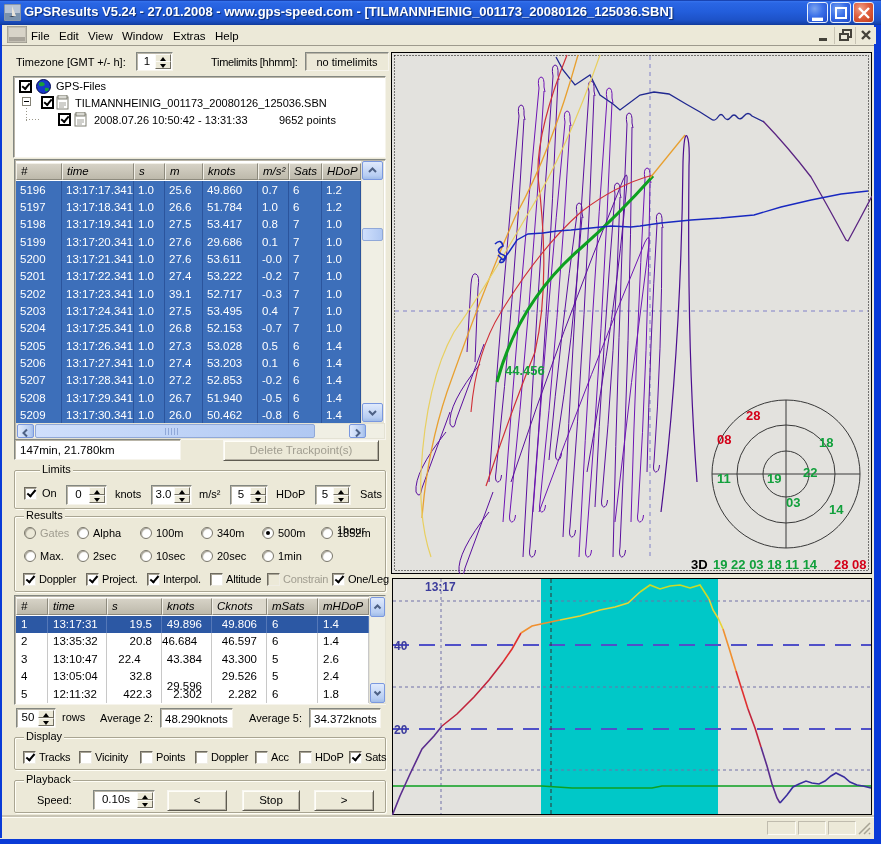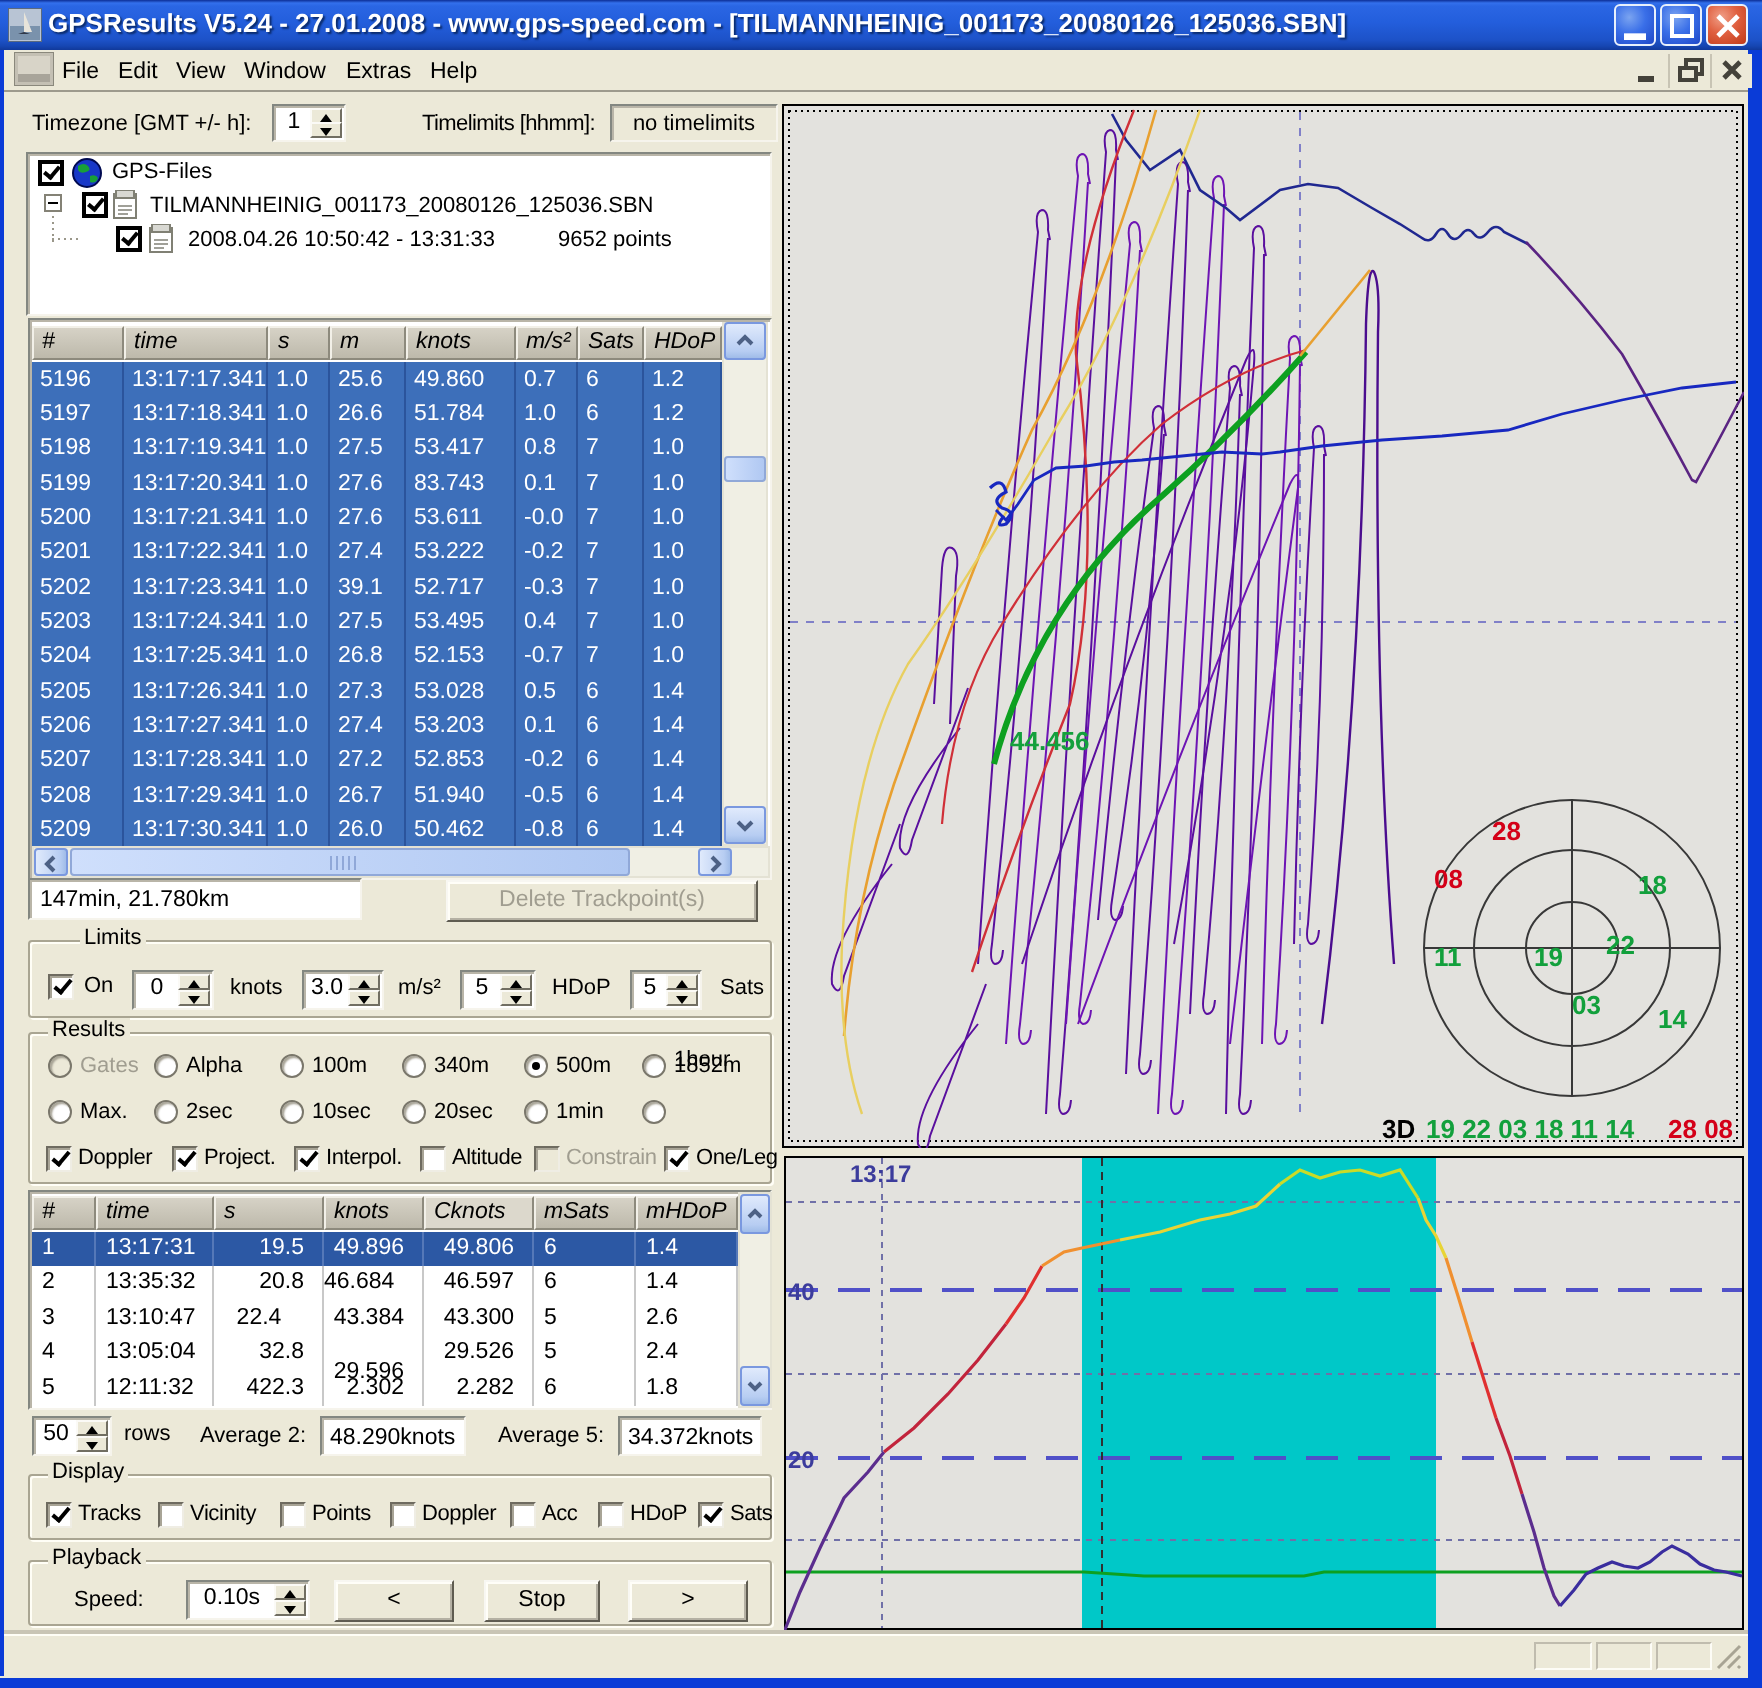--- a/index.html
+++ b/index.html
@@ -143,21 +143,21 @@
         <rect x="2" y="0" width="9" height="4" fill="#d8d8d2" stroke="#808074"></rect>
         <path d="M3 8 h7 M3 10 h7 M3 12 h5" stroke="#a0a098" stroke-width="1"></path>
       </svg>
 <div class="trow" style="left:61px;top:20px">TILMANNHEINIG_001173_20080126_125036.SBN</div>
 <div class="tcb" style="left:44px;top:36px"></div>
 <svg class="abs" style="left:60px;top:35px" width="13" height="15">
         <rect x="1" y="2" width="11" height="12" fill="#fff" stroke="#808074"></rect>
         <rect x="2" y="0" width="9" height="4" fill="#d8d8d2" stroke="#808074"></rect>
         <path d="M3 8 h7 M3 10 h7 M3 12 h5" stroke="#a0a098" stroke-width="1"></path>
       </svg>
-<div class="trow" style="left:80px;top:37px">2008.04.26 10:50:42 - 13:31:33</div>
+<div class="trow" style="left:80px;top:37px">2008.07.26 10:50:42 - 13:31:33</div>
 <div class="trow" style="left:265px;top:37px">9652 points</div>
 <div class="abs" style="left:12px;top:31px;width:1px;height:14px;background:repeating-linear-gradient(180deg,#9a978a 0,#9a978a 1px,transparent 1px,transparent 3px)"></div>
 <div class="abs" style="left:12px;top:42px;width:14px;height:1px;background:repeating-linear-gradient(90deg,#9a978a 0,#9a978a 1px,transparent 1px,transparent 3px)"></div>
 </div>
 <div class="abs" style="left:14px;top:159px;width:372px;height:281px;background:#fff;border:1px solid;border-color:#838781 #f6f4ec #f6f4ec #838781;box-shadow:inset 1px 1px 0 #b9b5a8;">
 <div class="hcell th" style="left:1px;top:3px;width:46px">#</div>
 <div class="hcell th" style="left:47px;top:3px;width:72px">time</div>
 <div class="hcell th" style="left:119px;top:3px;width:31px">s</div>
 <div class="hcell th" style="left:150px;top:3px;width:38px">m</div>
 <div class="hcell th" style="left:188px;top:3px;width:55px">knots</div>
@@ -217,21 +217,21 @@
 <div class="abs" style="left:345px;top:55.2px;width:1px;height:17.4px;background:#2b549c"></div>
 <div class="abs" style="left:1px;top:72.6px;width:345px;height:17.4px;background:#3d6fba;"></div>
 <div class="cell" style="left:5px;top:75.6px;color:#fff">5199</div>
 <div class="abs" style="left:46px;top:72.6px;width:1px;height:17.4px;background:#2b549c"></div>
 <div class="cell" style="left:51px;top:75.6px;color:#fff">13:17:20.341</div>
 <div class="abs" style="left:118px;top:72.6px;width:1px;height:17.4px;background:#2b549c"></div>
 <div class="cell" style="left:123px;top:75.6px;color:#fff">1.0</div>
 <div class="abs" style="left:149px;top:72.6px;width:1px;height:17.4px;background:#2b549c"></div>
 <div class="cell" style="left:154px;top:75.6px;color:#fff">27.6</div>
 <div class="abs" style="left:187px;top:72.6px;width:1px;height:17.4px;background:#2b549c"></div>
-<div class="cell" style="left:192px;top:75.6px;color:#fff">83.743</div>
+<div class="cell" style="left:192px;top:75.6px;color:#fff">29.686</div>
 <div class="abs" style="left:242px;top:72.6px;width:1px;height:17.4px;background:#2b549c"></div>
 <div class="cell" style="left:247px;top:75.6px;color:#fff">0.1</div>
 <div class="abs" style="left:273px;top:72.6px;width:1px;height:17.4px;background:#2b549c"></div>
 <div class="cell" style="left:278px;top:75.6px;color:#fff">7</div>
 <div class="abs" style="left:306px;top:72.6px;width:1px;height:17.4px;background:#2b549c"></div>
 <div class="cell" style="left:311px;top:75.6px;color:#fff">1.0</div>
 <div class="abs" style="left:345px;top:72.6px;width:1px;height:17.4px;background:#2b549c"></div>
 <div class="abs" style="left:1px;top:89.9px;width:345px;height:17.4px;background:#3d6fba;"></div>
 <div class="cell" style="left:5px;top:92.9px;color:#fff">5200</div>
 <div class="abs" style="left:46px;top:89.9px;width:1px;height:17.4px;background:#2b549c"></div>

